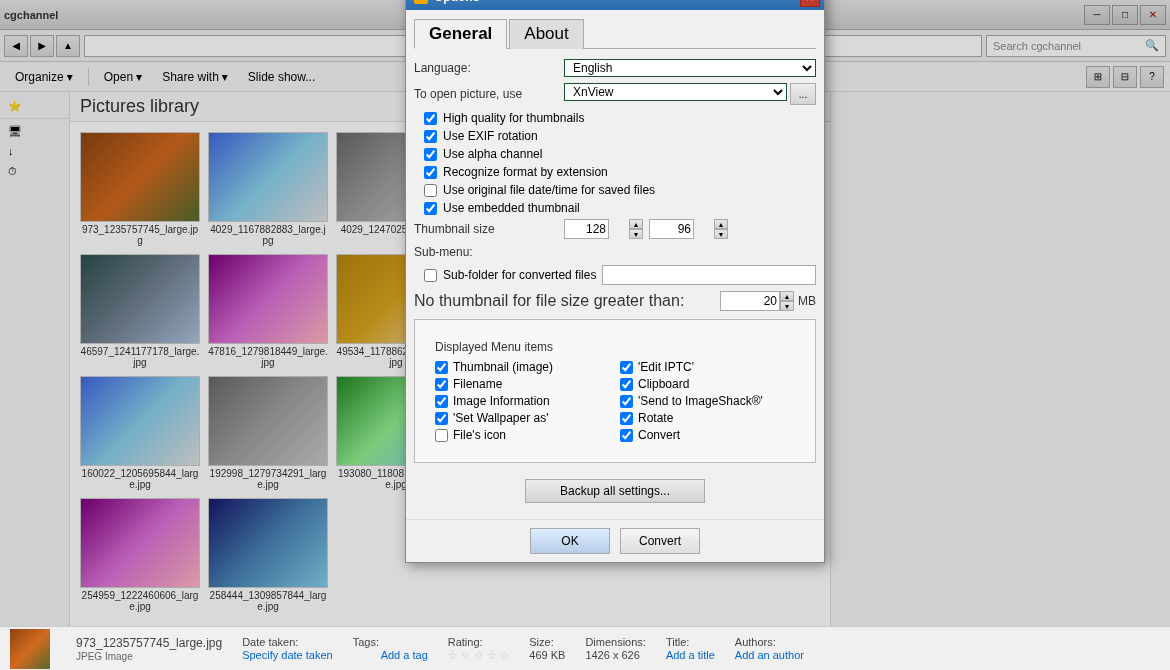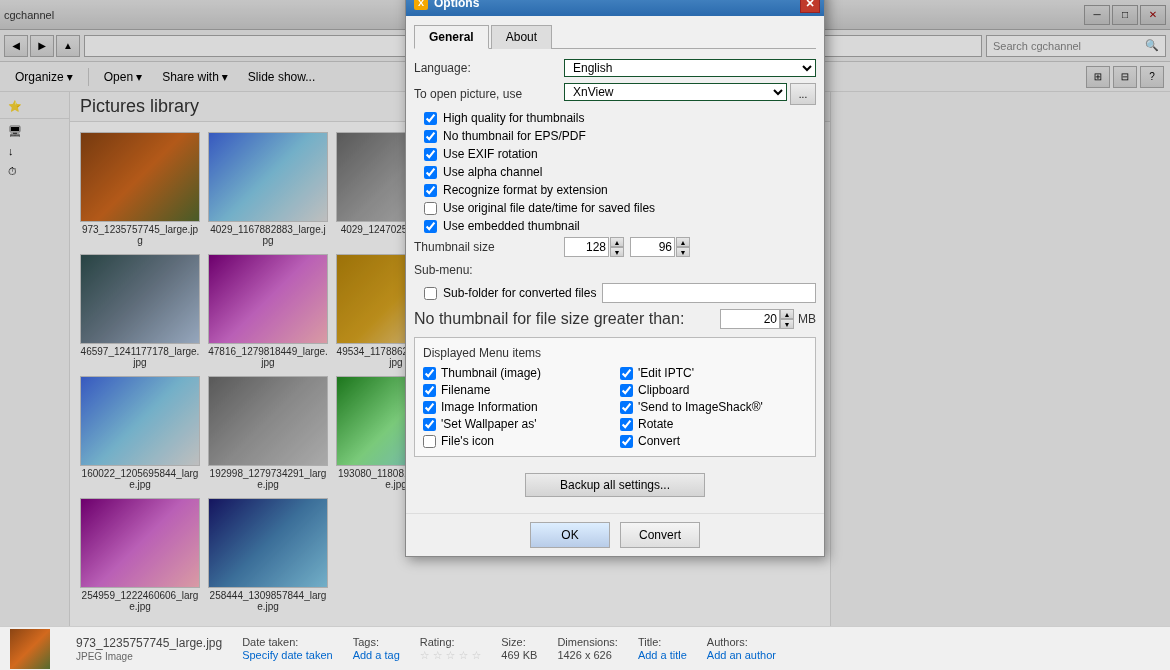--- a/index.html
+++ b/index.html
@@ -285,21 +285,21 @@
       gap: 0;
       border-bottom: 1px solid #aaa;
       margin-bottom: 10px;
     }
     .tab {
       padding: 4px 14px;
       background: #ddd;
       border: 1px solid #aaa;
       border-bottom: none;
       cursor: pointer;
-      font-size: 12px;
+      font-size: 17px;
       margin-right: 2px;
       position: relative;
       bottom: -1px;
     }
     .tab.active {
       background: #f0f0f0;
       border-bottom: 1px solid #f0f0f0;
       z-index: 1;
       font-weight: bold;
     }
@@ -360,21 +360,21 @@
     
     .thumb-size-row {
       display: flex;
       align-items: center;
       margin-bottom: 6px;
     }
     .thumb-size-label { width: 150px; font-size: 12px; color: #333; }
     .spin-group {
       display: flex;
       align-items: center;
-      gap: 1px;
+      gap: 20px;
     }
     .spin-input {
       width: 45px;
       height: 20px;
       border: 1px solid #aaa;
       text-align: right;
       font-size: 12px;
       padding: 0 2px;
     }
     .spin-btns {
@@ -424,21 +424,21 @@
       text-align: right;
       padding: 0 2px;
     }
     .filesize-unit { margin-left: 4px; font-size: 12px; color: #333; }
     .filesize-spinbtns { display: flex; flex-direction: column; }
 
     
     .menu-items-section {
       border: 1px solid #bbb;
       background: #f8f8f8;
-      padding: 8px;
+      padding: 20px;
       margin-bottom: 16px;
     }
     .menu-items-title {
       font-size: 12px;
       color: #333;
       margin-bottom: 6px;
     }
     .menu-items-grid {
       display: grid;
       grid-template-columns: 1fr 1fr;
@@ -507,21 +507,21 @@
       gap: 6px;
       overflow-y: auto;
     }
   </style>
 </head>
 <body>
 
 <div class="explorer-bg">
 
   <div class="title-bar">
-    <span style="font-size:11px; color:#333;">cgchannel</span>
+    <span style="font-size:11px; color:#333;font-weight:bold;">cgchannel</span>
     <div class="title-bar-buttons">
       <div class="tb-btn">─</div>
       <div class="tb-btn">□</div>
       <div class="tb-btn close">✕</div>
     </div>
   </div>
 
   <div class="address-bar">
     <div class="nav-btns">
       <div class="nav-btn">◀</div>
@@ -663,21 +663,21 @@
     <div class="status-section">
       <span style="font-size:12px; font-weight:500;">973_1235757745_large.jpg</span>
       <span style="font-size:10px; color:#666;">JPEG Image</span>
     </div>
     <div class="status-section">
       <span>Date taken:</span>
       <span style="color:#0066cc;">Specify date taken</span>
     </div>
     <div class="status-section">
       <span>Tags:</span>
-      <span style="color:#0066cc;">Add a tag</span>
+      <span style="color:#0066cc;margin-left:28px;">Add a tag</span>
     </div>
     <div class="status-section">
       <span>Rating:</span>
       <span style="color:#ccc;">☆ ☆ ☆ ☆ ☆</span>
     </div>
     <div class="status-section">
       <span>Size:</span>
       <span>469 KB</span>
     </div>
     <div class="status-section">
@@ -726,24 +726,20 @@
           <div class="form-control open-with-row">
             <select class="dropdown"><option>XnView</option></select>
             <button class="browse-btn">...</button>
           </div>
         </div>
 
         <div id="checkboxes-container">
             <div class="checkbox-row">
               <input type="checkbox" checked="" style="">
               <span>High quality for thumbnails</span>
-            </div>
-            <div class="checkbox-row">
-              <input type="checkbox" checked="" style="">
-              <span>No thumbnail for EPS/PDF</span>
             </div>
             <div class="checkbox-row">
               <input type="checkbox" checked="" style="">
               <span>Use EXIF rotation</span>
             </div>
             <div class="checkbox-row">
               <input type="checkbox" checked="" style="">
               <span>Use alpha channel</span>
             </div>
             <div class="checkbox-row">

